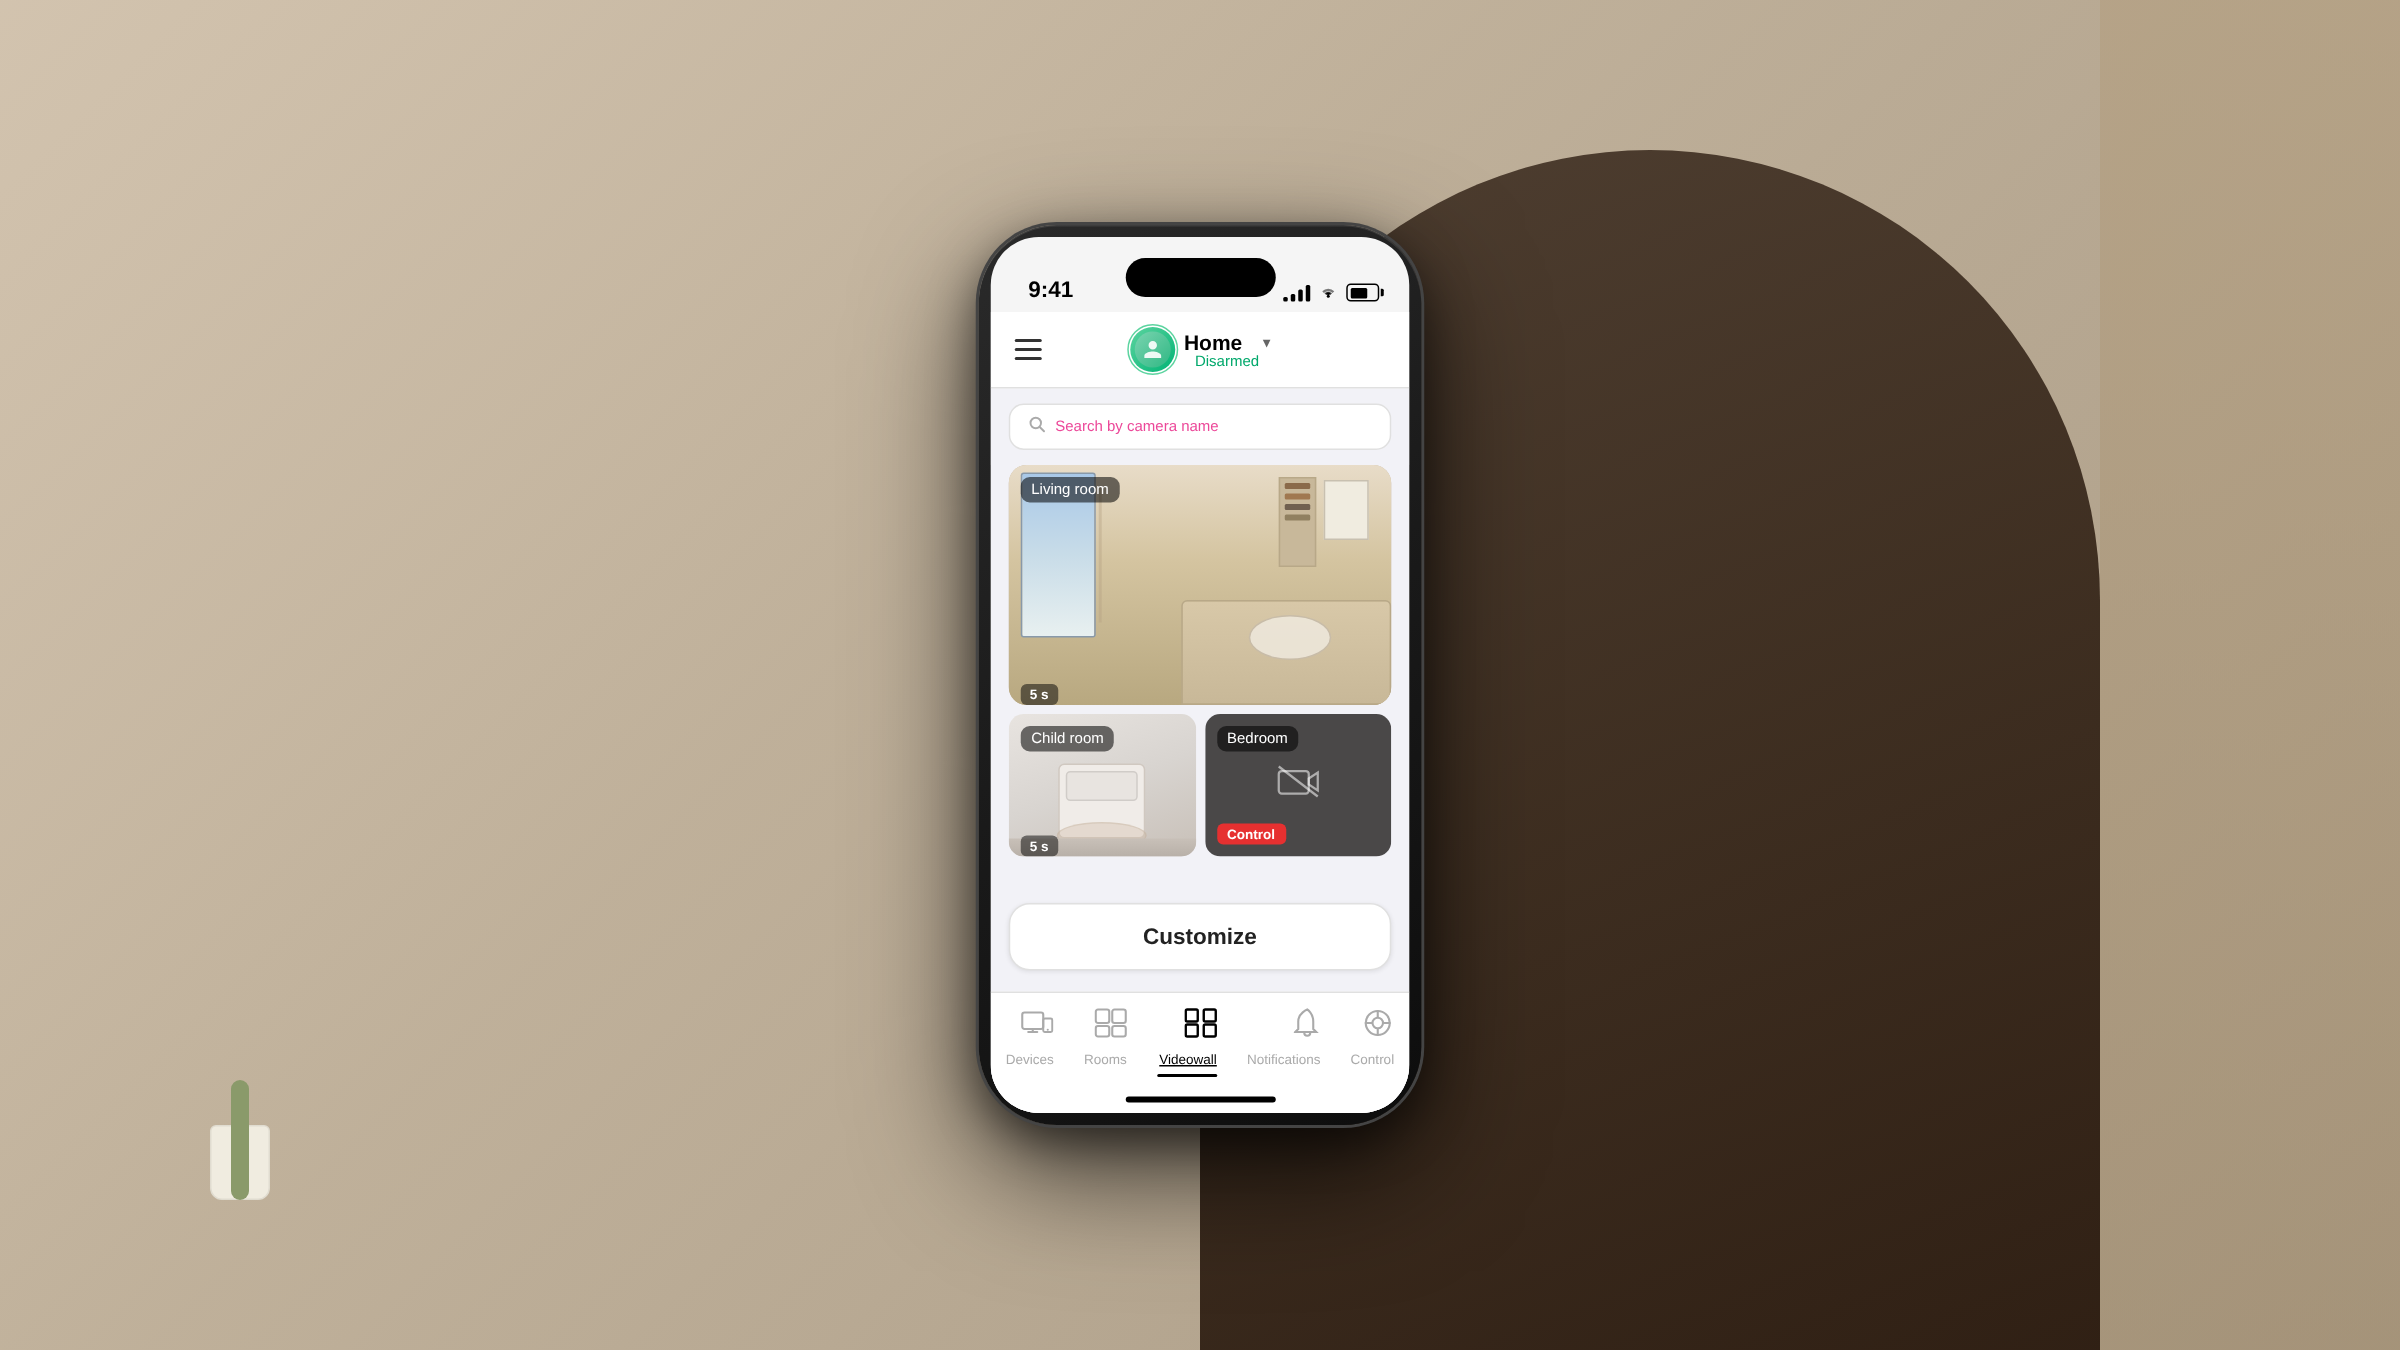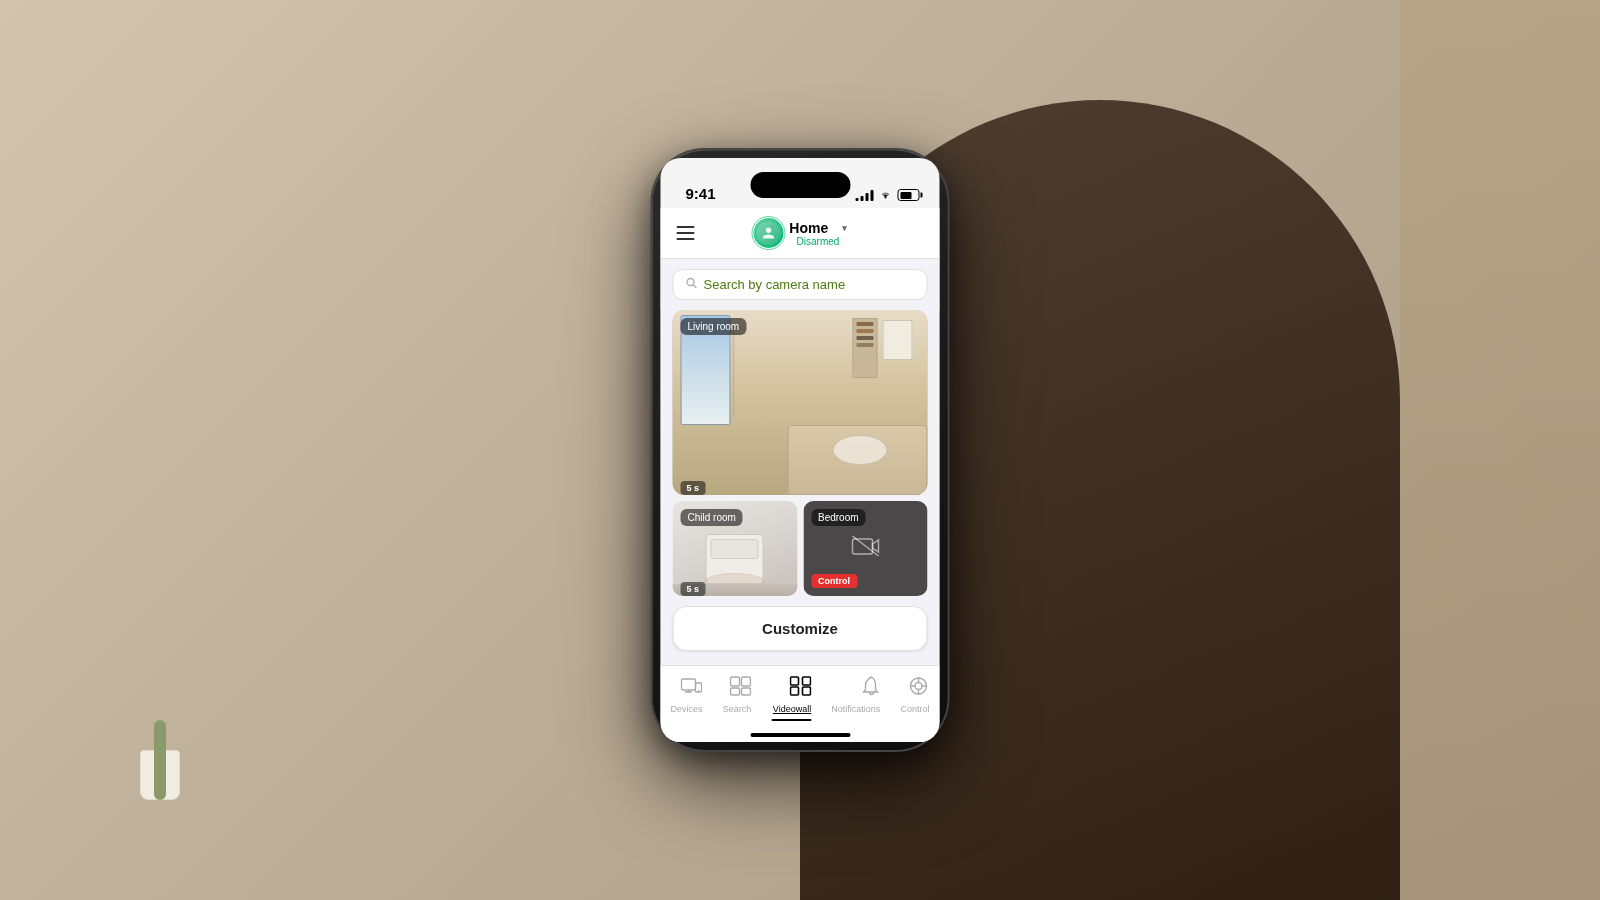--- a/index.html
+++ b/index.html
@@ -53,21 +53,21 @@
     }
 
     
     .phone-screen {
       position: absolute;
       top: 8px;
       left: 8px;
       right: 8px;
       bottom: 8px;
       background: #f5f5f5;
-      border-radius: 20px;
+      border-radius: 32px;
       overflow: hidden;
     }
 
     
     .dynamic-island {
       position: absolute;
       top: 14px;
       left: 50%;
       transform: translateX(-50%);
       width: 100px;
@@ -232,38 +232,38 @@
       gap: 6px;
       border: 0.5px solid #e0e0e0;
     }
 
     .search-icon-el {
       color: #aaa;
       font-size: 12px;
     }
 
     .search-placeholder {
-      color: #4d7c0f;
-      font-size: 13px;
+      color: #ec4899;
+      font-size: 10px;
     }
 
     
     .camera-grid {
       padding: 0 12px;
       display: flex;
       flex-direction: column;
       gap: 6px;
       flex: 1;
     }
 
     .camera-full {
       border-radius: 12px;
       overflow: hidden;
       position: relative;
-      height: 185px;
+      height: 160px;
       background: #c8b8a0;
     }
 
     
     .lr-scene {
       position: absolute;
       inset: 0;
       background: linear-gradient(to bottom, #e8dcc8 0%, #d4c4a0 40%, #b8a880 100%);
     }
 
@@ -683,21 +683,21 @@
 
           <div class="nav-item">
             <span class="nav-icon">
               <svg width="22" height="20" viewBox="0 0 22 20" fill="none">
                 <rect x="1" y="1" width="9" height="9" rx="1.5" stroke="#aaa" stroke-width="1.4" fill="none"></rect>
                 <rect x="12" y="1" width="9" height="9" rx="1.5" stroke="#aaa" stroke-width="1.4" fill="none"></rect>
                 <rect x="1" y="12" width="9" height="7" rx="1.5" stroke="#aaa" stroke-width="1.4" fill="none"></rect>
                 <rect x="12" y="12" width="9" height="7" rx="1.5" stroke="#aaa" stroke-width="1.4" fill="none"></rect>
               </svg>
             </span>
-            <span class="nav-label">Search</span>
+            <span class="nav-label">Rooms</span>
           </div>
 
           <div class="nav-item">
             <div>
               <span class="nav-icon active">
                 <svg width="22" height="20" viewBox="0 0 22 20" fill="none">
                   <rect x="1" y="1" width="8" height="8" rx="1" stroke="#000" stroke-width="1.6" fill="none"></rect>
                   <rect x="13" y="1" width="8" height="8" rx="1" stroke="#000" stroke-width="1.6" fill="none"></rect>
                   <rect x="1" y="11" width="8" height="8" rx="1" stroke="#000" stroke-width="1.6" fill="none"></rect>
                   <rect x="13" y="11" width="8" height="8" rx="1" stroke="#000" stroke-width="1.6" fill="none"></rect>

